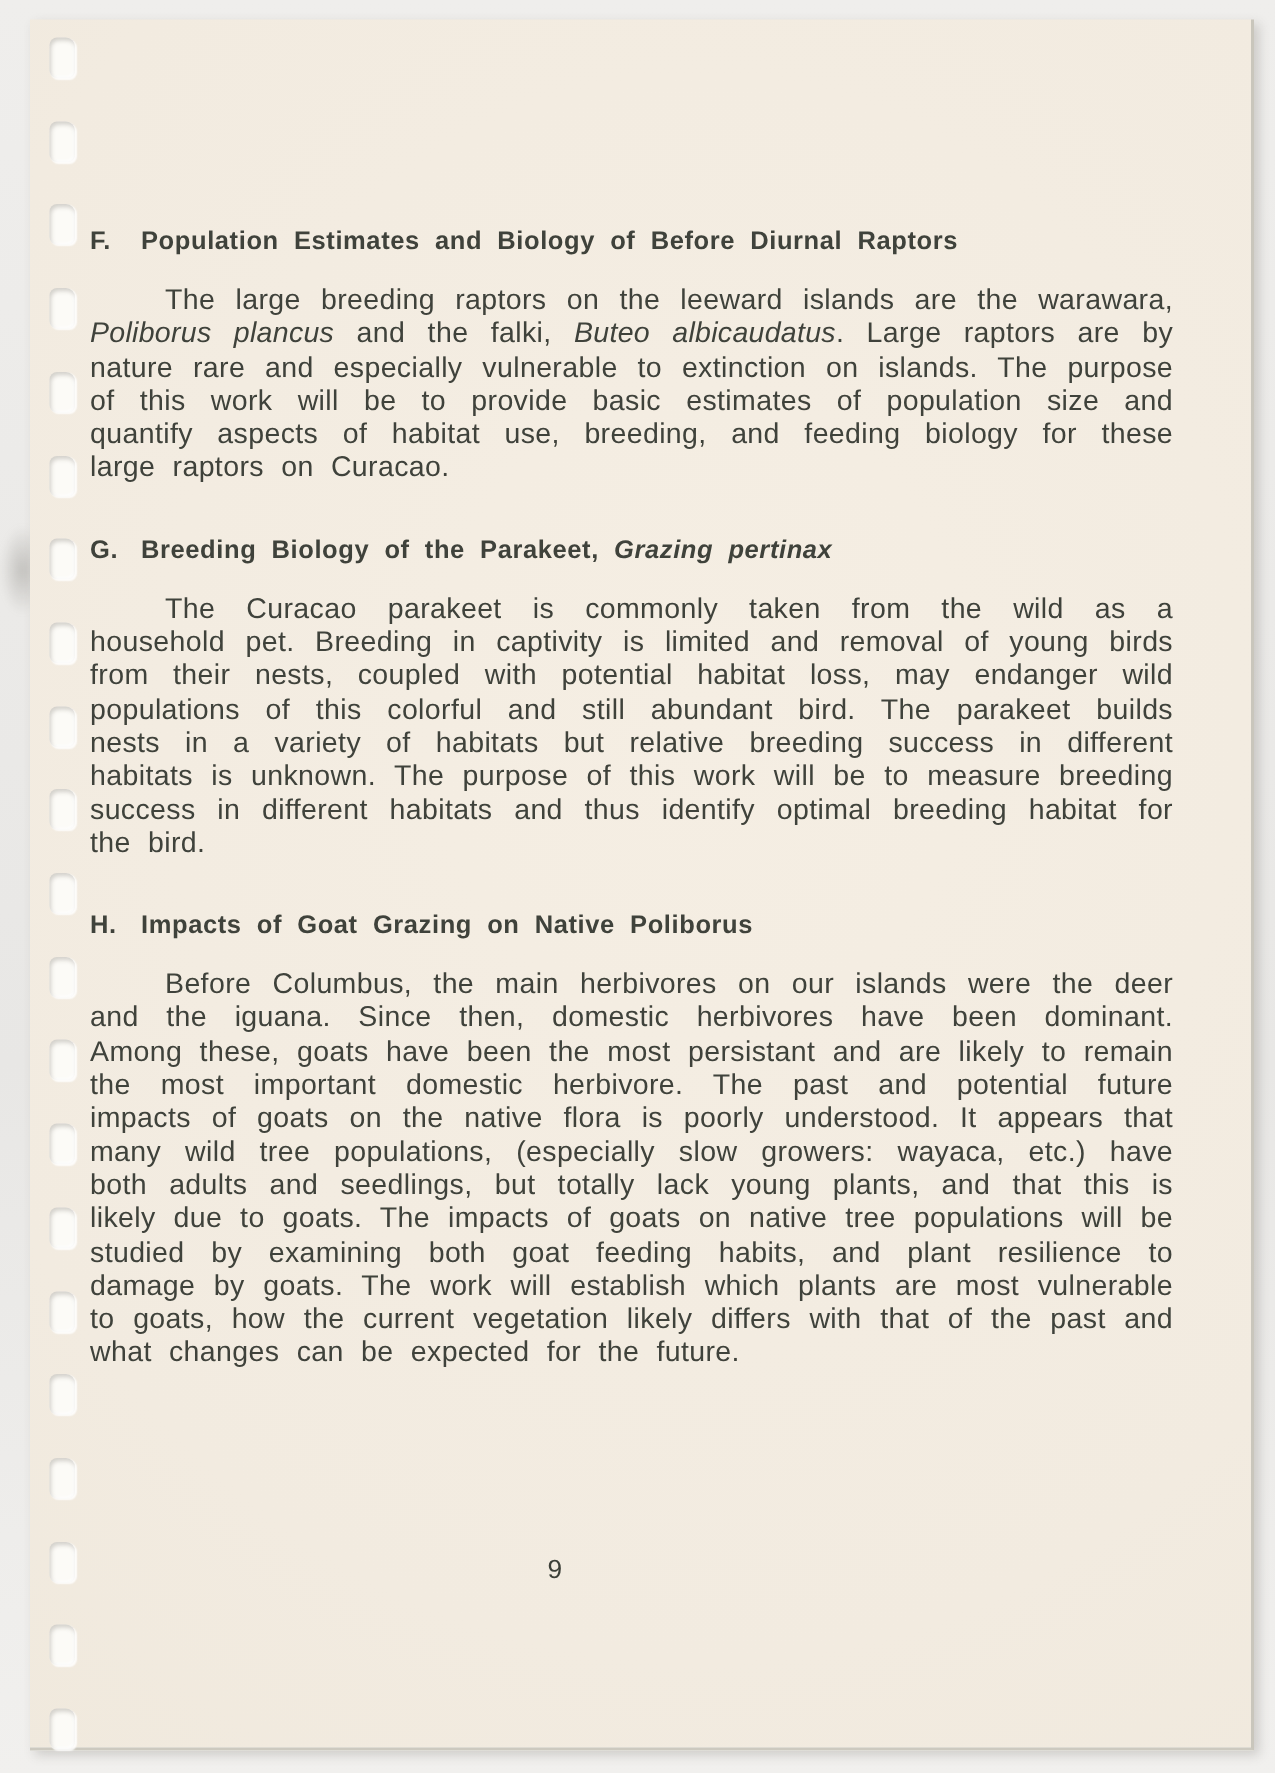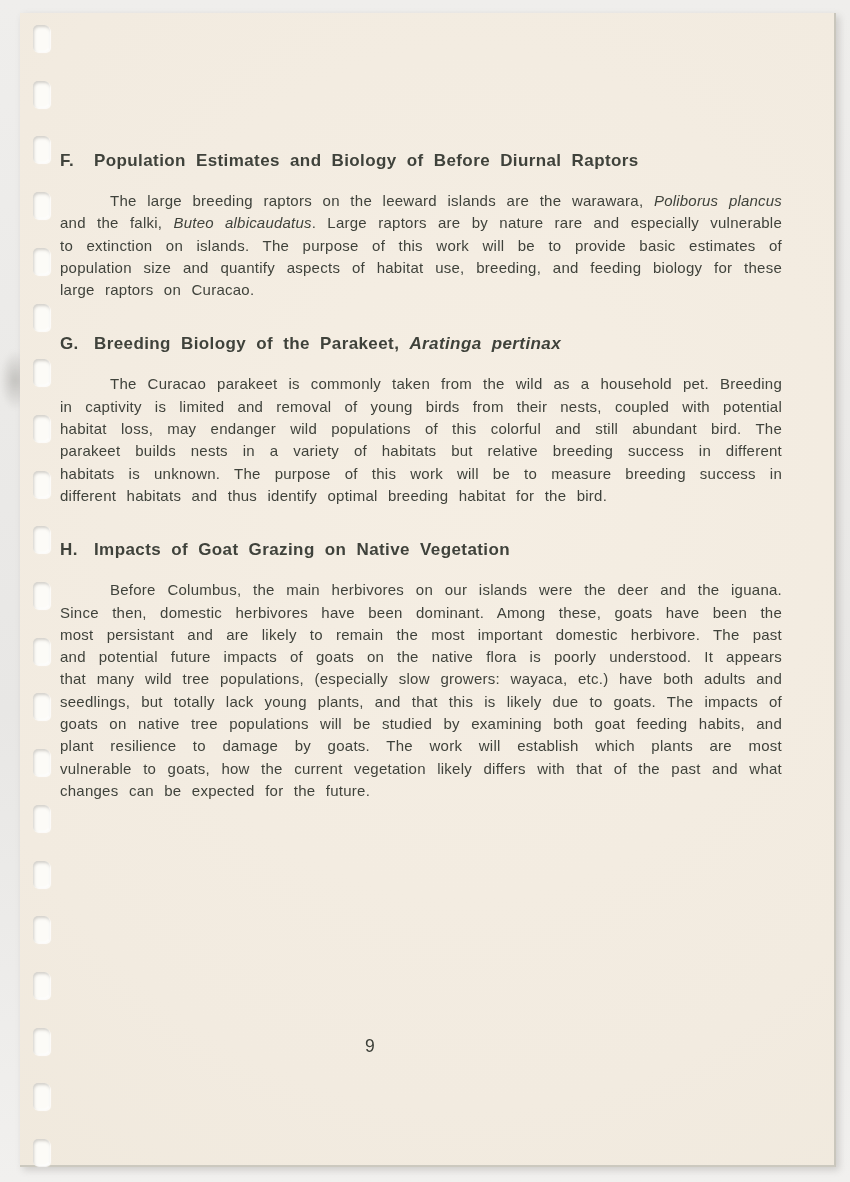--- a/index.html
+++ b/index.html
@@ -80,21 +80,21 @@
     flex: 0 0 34px;
   }
   .heading .title {
     flex: 1;
   }
   .heading .title i {
     font-style: italic;
   }
   .body-text {
     margin: 0 0 32px 0;
-    font-size: 15px;
+    font-size: 19px;
     line-height: 22.3px;
     letter-spacing: 0.25px;
     word-spacing: 6px;
     text-align: justify;
     text-indent: 50px;
   }
   .body-text i {
     font-style: italic;
     letter-spacing: 0.2px;
   }
@@ -143,29 +143,29 @@
         <h2 class="heading">
             <span class="letter">F.</span>
             <span class="title"><span>Population Estimates and Biology of Before Diurnal Raptors</span></span>
           </h2>
         <p class="body-text"><span>The large breeding raptors on the leeward islands are the warawara, </span><i>Poliborus plancus</i><span> and the falki, </span><i>Buteo albicaudatus</i><span>. Large raptors are by nature rare and especially vulnerable to extinction on islands. The purpose of this work will be to provide basic estimates of population size and quantify aspects of habitat use, breeding, and feeding biology for these large raptors on Curacao.</span></p>
       </section>
 
       <section>
         <h2 class="heading">
             <span class="letter">G.</span>
-            <span class="title"><span>Breeding Biology of the Parakeet, </span><i>Aratinga pertinax</i></span>
+            <span class="title"><span>Breeding Biology of the Parakeet, </span><i>Grazing pertinax</i></span>
           </h2>
         <p class="body-text"><span>The Curacao parakeet is commonly taken from the wild as a household pet. Breeding in captivity is limited and removal of young birds from their nests, coupled with potential habitat loss, may endanger wild populations of this colorful and still abundant bird. The parakeet builds nests in a variety of habitats but relative breeding success in different habitats is unknown. The purpose of this work will be to measure breeding success in different habitats and thus identify optimal breeding habitat for the bird.</span></p>
       </section>
 
       <section>
         <h2 class="heading">
             <span class="letter">H.</span>
-            <span class="title"><span>Impacts of Goat Grazing on Native Vegetation</span></span>
+            <span class="title"><span>Impacts of Goat Grazing on Native Poliborus</span></span>
           </h2>
         <p class="body-text"><span>Before Columbus, the main herbivores on our islands were the deer and the iguana. Since then, domestic herbivores have been dominant. Among these, goats have been the most persistant and are likely to remain the most important domestic herbivore. The past and potential future impacts of goats on the native flora is poorly understood. It appears that many wild tree populations, (especially slow growers: wayaca, etc.) have both adults and seedlings, but totally lack young plants, and that this is likely due to goats. The impacts of goats on native tree populations will be studied by examining both goat feeding habits, and plant resilience to damage by goats. The work will establish which plants are most vulnerable to goats, how the current vegetation likely differs with that of the past and what changes can be expected for the future.</span></p>
       </section>
 
     </div>
 
     <div class="pagenum">9</div>
   </div>
 </div>
 

